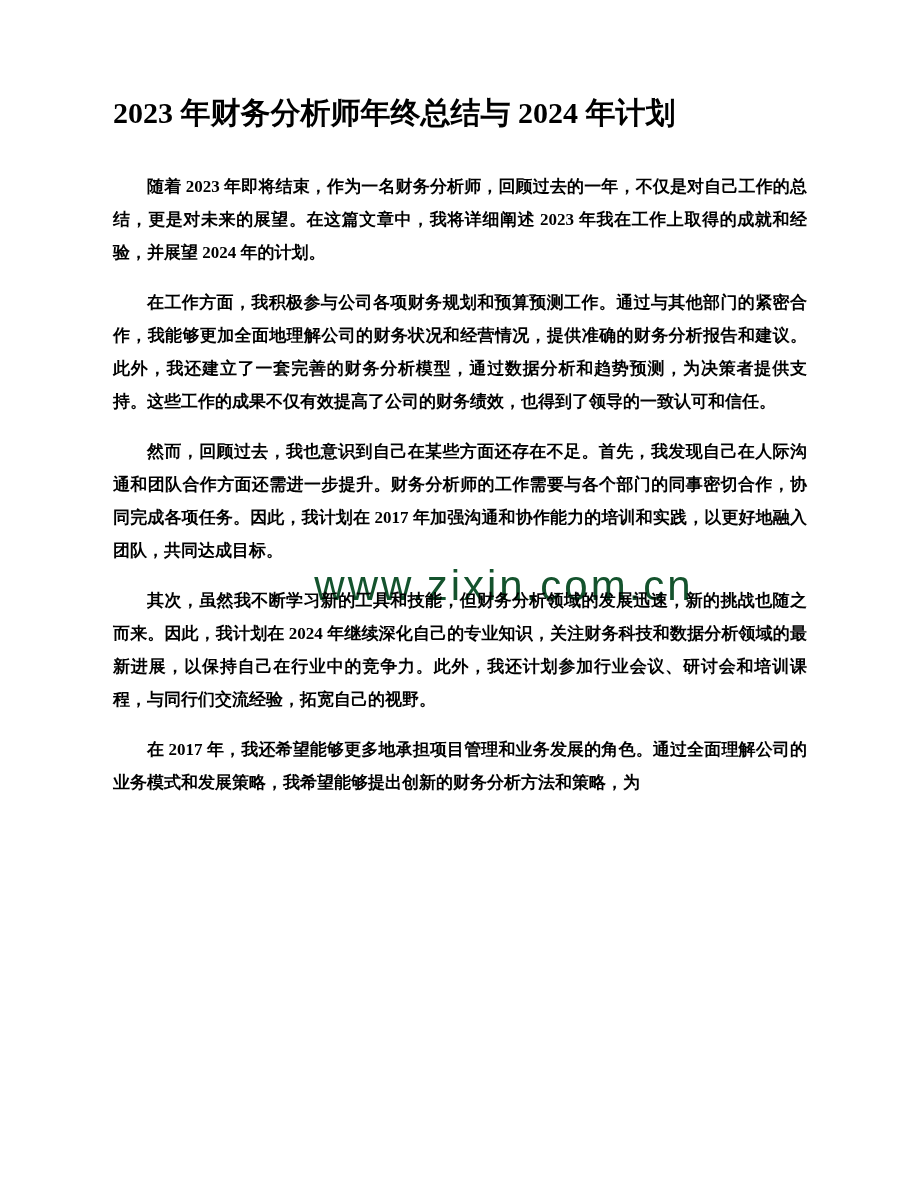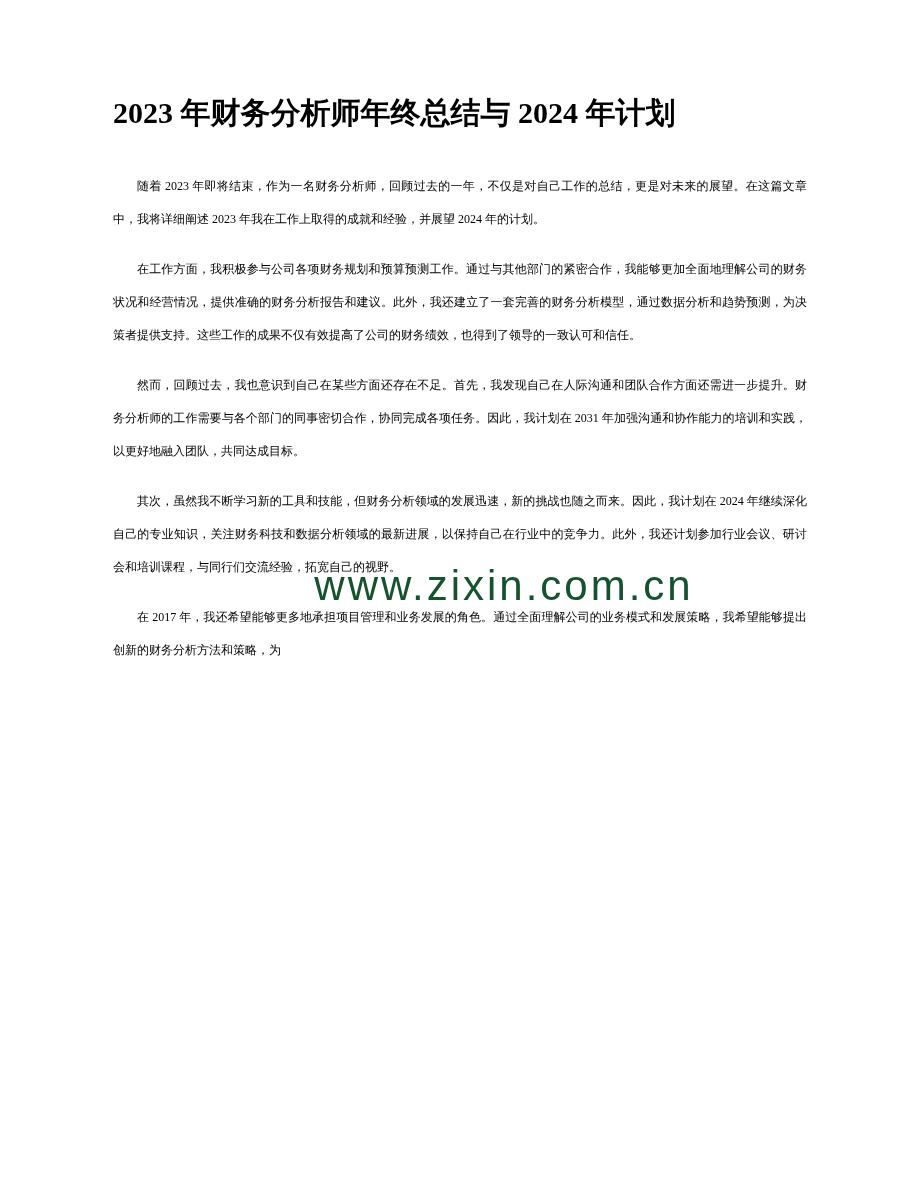--- a/index.html
+++ b/index.html
@@ -39,42 +39,43 @@
   .doc-title {
     margin: 0 0 36px 0;
     font-size: 30px;
     line-height: 42px;
     font-weight: bold;
     text-align: left;
     font-family: "Liberation Serif", "DejaVu Serif", serif;
   }
   .para {
     margin: 16px 0 17px 0;
-    font-size: 12px;
+    font-size: 17px;
     line-height: 33px;
     text-indent: 2em;
     text-align: justify;
+    font-weight: bold;
   }
 </style>
 </head>
 <body>
 
 <div class="doc-page">
 
   <div class="watermark">www.zixin.com.cn</div>
 
   <div class="doc-content">
 
     <h1 class="doc-title">2023 年财务分析师年终总结与 2024 年计划</h1>
 
     <p class="para">随着 2023 年即将结束，作为一名财务分析师，回顾过去的一年，不仅是对自己工作的总结，更是对未来的展望。在这篇文章中，我将详细阐述 2023 年我在工作上取得的成就和经验，并展望 2024 年的计划。</p>
 
 
     <p class="para">在工作方面，我积极参与公司各项财务规划和预算预测工作。通过与其他部门的紧密合作，我能够更加全面地理解公司的财务状况和经营情况，提供准确的财务分析报告和建议。此外，我还建立了一套完善的财务分析模型，通过数据分析和趋势预测，为决策者提供支持。这些工作的成果不仅有效提高了公司的财务绩效，也得到了领导的一致认可和信任。</p>
 
-    <p class="para">然而，回顾过去，我也意识到自己在某些方面还存在不足。首先，我发现自己在人际沟通和团队合作方面还需进一步提升。财务分析师的工作需要与各个部门的同事密切合作，协同完成各项任务。因此，我计划在 2031 年加强沟通和协作能力的培训和实践，以更好地融入团队，共同达成目标。</p>
+    <p class="para">然而，回顾过去，我也意识到自己在某些方面还存在不足。首先，我发现自己在人际沟通和团队合作方面还需进一步提升。财务分析师的工作需要与各个部门的同事密切合作，协同完成各项任务。因此，我计划在 2017 年加强沟通和协作能力的培训和实践，以更好地融入团队，共同达成目标。</p>
 
     <p class="para">其次，虽然我不断学习新的工具和技能，但财务分析领域的发展迅速，新的挑战也随之而来。因此，我计划在 2024 年继续深化自己的专业知识，关注财务科技和数据分析领域的最新进展，以保持自己在行业中的竞争力。此外，我还计划参加行业会议、研讨会和培训课程，与同行们交流经验，拓宽自己的视野。</p>
 
     <p class="para">在 2017 年，我还希望能够更多地承担项目管理和业务发展的角色。通过全面理解公司的业务模式和发展策略，我希望能够提出创新的财务分析方法和策略，为</p>
 
   </div>
 </div>
 
 </body></html>

